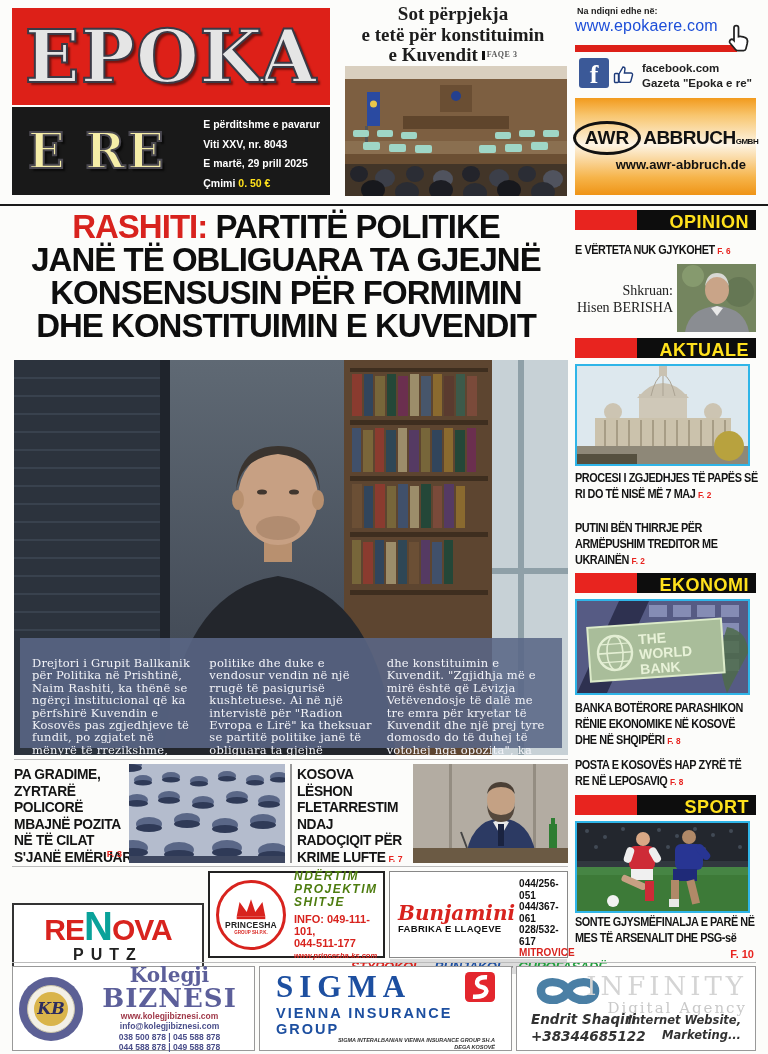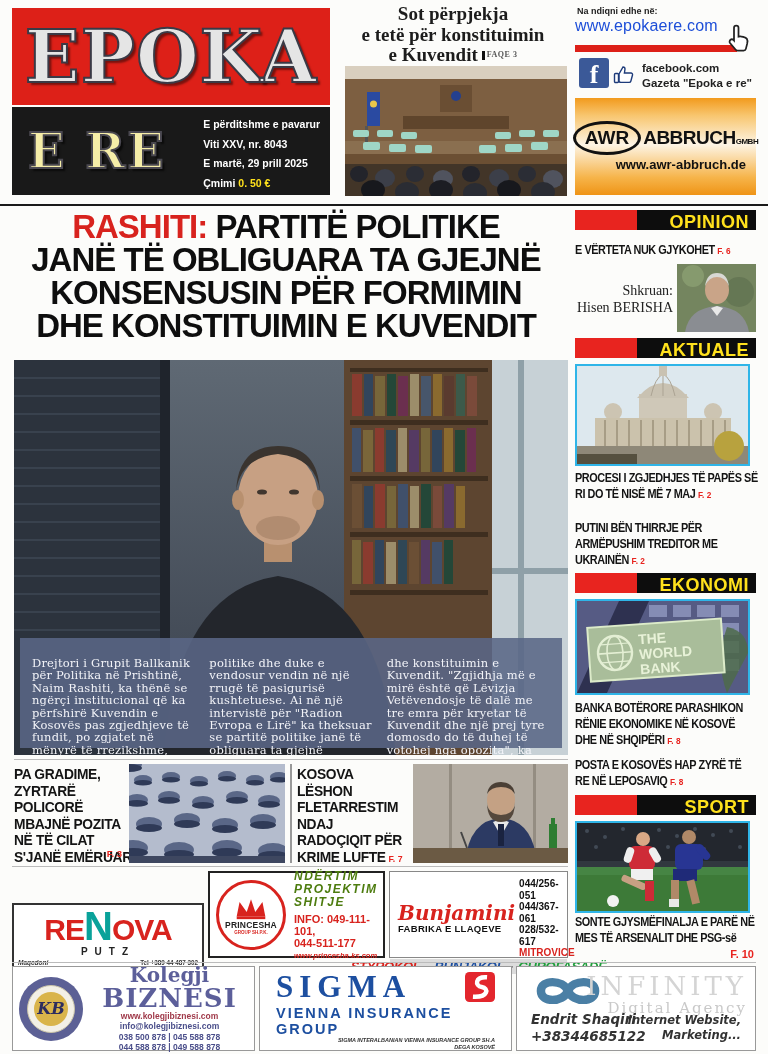--- a/index.html
+++ b/index.html
@@ -66,21 +66,21 @@
   .mini-head div{white-space:nowrap;}
   .mini-ref{font-weight:800;font-size:9.5px;color:#e8241f;text-align:right;}
   .vdiv{background:#999;}
 
   
   .ad{box-sizing:border-box;background:#fff;}
   .renova{left:12px;top:871px;width:192px;height:87px;border:2px solid #333;display:flex;flex-direction:column;align-items:center;padding-top:4px;margin-top:32px;}
   .renova-brand{font-weight:800;letter-spacing:-1px;line-height:34px;}
   .renova-re,.renova-ova{color:#d8231e;font-size:30px;}
   .renova-n{color:#0aa29a;font-size:40px;}
-  .renova-putz{font-size:10px;font-weight:bold;letter-spacing:7px;color:#222;margin-top:-6px;}
+  .renova-putz{font-size:16px;font-weight:bold;letter-spacing:7px;color:#222;margin-top:-6px;}
   .renova-bottom{display:flex;width:100%;padding:2px 4px;box-sizing:border-box;margin-top:auto;}
   .renova-locs{font-size:6.5px;font-weight:bold;font-style:italic;color:#333;line-height:8.5px;}
   .renova-email{font-size:8px;font-weight:bold;color:#333;align-self:flex-end;margin:0 auto;}
   .renova-phones{font-size:6.3px;font-weight:bold;color:#333;line-height:8.3px;text-align:right;}
   .princesha{left:208px;top:871px;width:177px;height:87px;border:2px solid #222;display:flex;align-items:center;gap:8px;padding:4px 6px;}
   .prin-circle{width:64px;height:64px;border-radius:50%;border:3px solid #d8231e;display:flex;flex-direction:column;align-items:center;justify-content:center;flex-shrink:0;}
   .prin-name{font-size:8.5px;font-weight:bold;color:#222;letter-spacing:.2px;}
   .prin-sub{font-size:4.5px;font-weight:bold;color:#d8231e;}
   .prin-col{display:flex;flex-direction:column;}
   .prin-serv{font-size:12px;font-weight:bold;font-style:italic;color:#4d7c0f;letter-spacing:1.5px;line-height:13px;}

